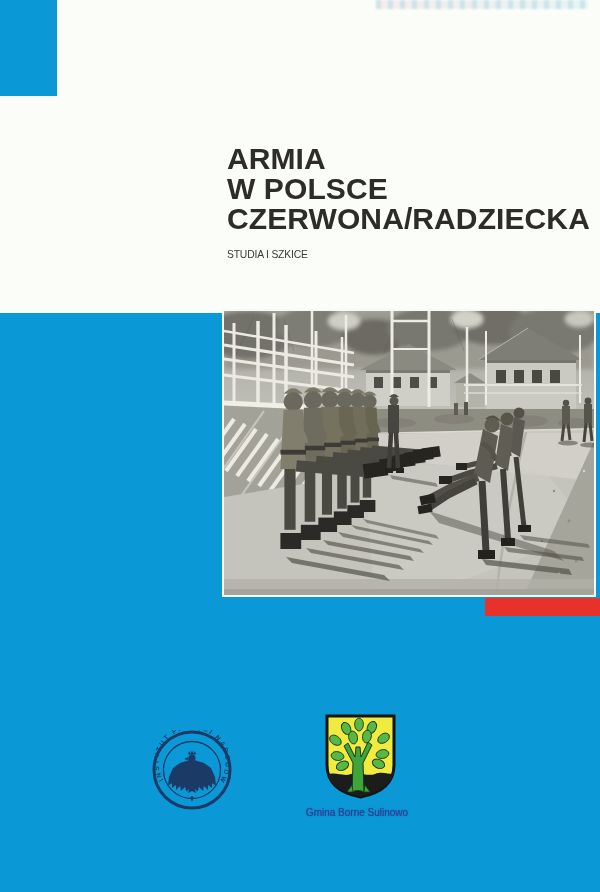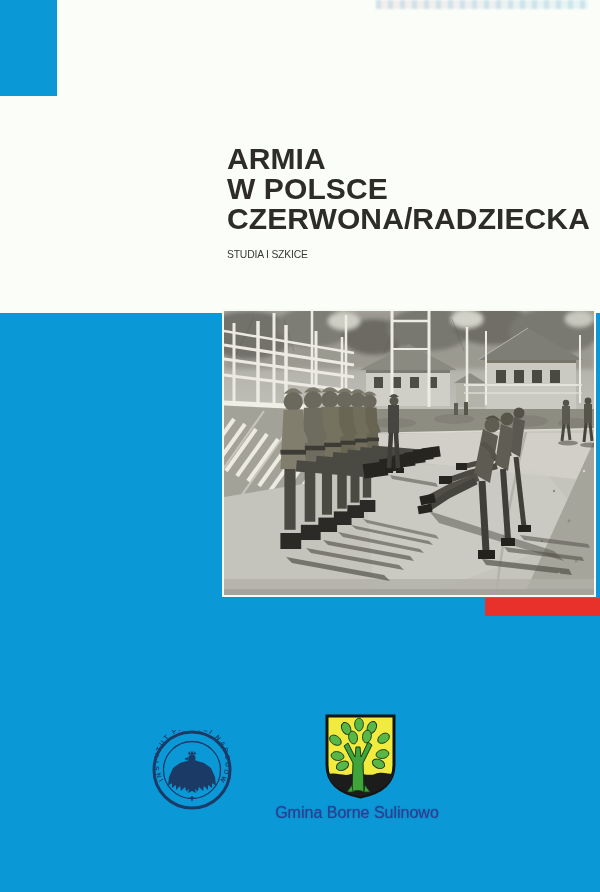--- a/index.html
+++ b/index.html
@@ -40,21 +40,21 @@
   .cover-photo svg{display:block;width:100%;height:100%;}
   .red-bar{
     position:absolute;left:485px;top:598px;width:115px;height:18px;
     background:var(--accent-red,#e8312a);
   }
   .ipn-seal{position:absolute;left:152px;top:730px;width:80px;height:80px;}
   .coat-of-arms{position:absolute;left:323px;top:713px;width:75px;height:87px;}
   .ipn-seal svg,.coat-of-arms svg{display:block;width:100%;height:100%;}
   .municipality-label{
     position:absolute;left:262px;top:804px;width:190px;text-align:center;
-    font-size:16px;line-height:17px;color:var(--municipality-text,#2c3f93);
+    font-size:10px;line-height:17px;color:var(--municipality-text,#2c3f93);
     text-shadow:0 0 1.2px rgba(44,63,147,.85);white-space:nowrap;
   }
 </style>
 </head>
 <body>
 
 <div class="page">
 
   <div class="corner-accent"></div>
   <div class="scan-artifact"></div>

